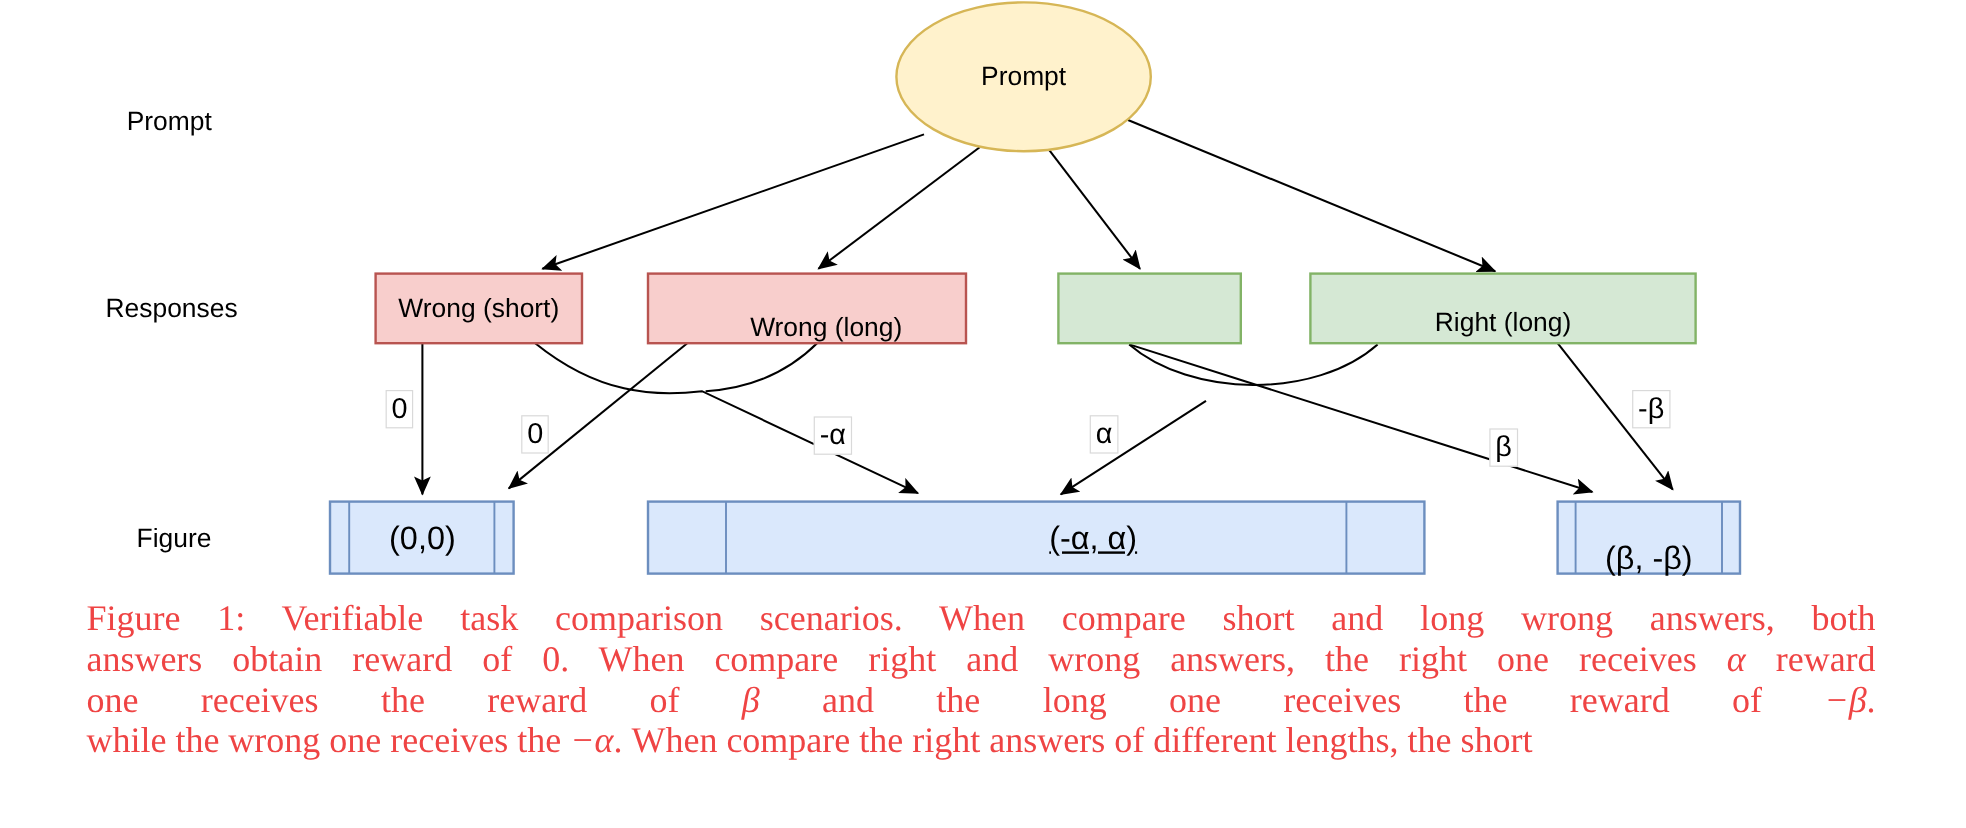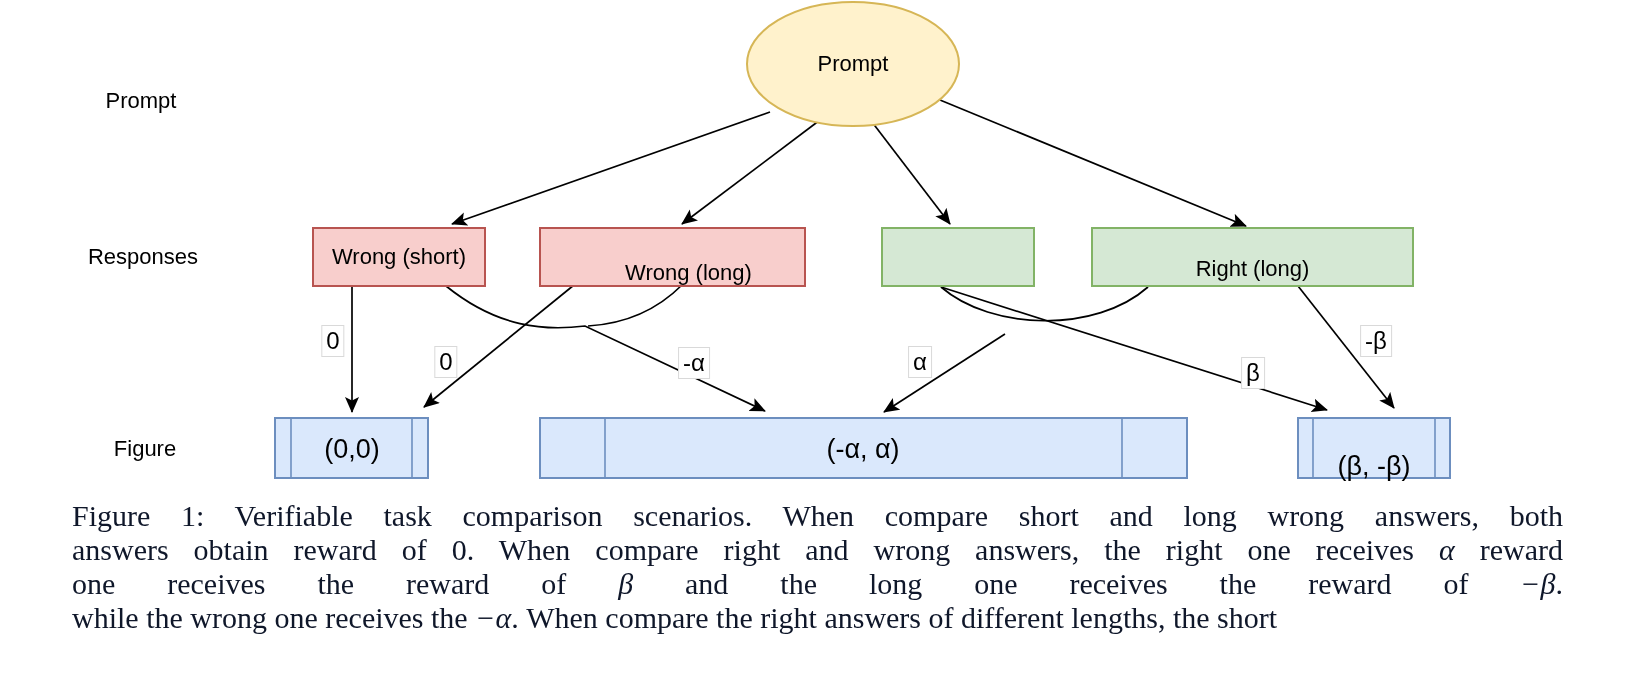--- a/index.html
+++ b/index.html
@@ -42,21 +42,21 @@
     white-space: nowrap;
   }
   .caption {
     position: absolute;
     left: 72px;
     top: 499px;
     width: 1491px;
     font-family: "Liberation Serif", "DejaVu Serif", serif;
     font-size: 30px;
     line-height: 34px;
-    color: #0f172a;
+    color: #ef4444;
   }
   .cap-line { text-align: justify; text-align-last: justify; }
   .cap-line:last-child { text-align-last: left; }
   .cap-line i { font-style: italic; }
 </style>
 </head>
 <body>
 
 <div class="stage">
 
@@ -123,21 +123,21 @@
   <div class="overlay-label row-label" style="left:143px; top:257px;">Responses</div>
   <div class="overlay-label row-label" style="left:145px; top:449px;">Figure</div>
 
   <div class="overlay-label" style="left:853px; top:64px; font-size:22px;">Prompt</div>
 
   <div class="node-label" style="left:313px; top:228px; width:172px; height:58px;">Wrong (short)</div>
   <div class="node-label" style="left:540px; top:244px; width:297px; height:58px;">Wrong (long)</div>
   <div class="node-label" style="left:1092px; top:240px; width:321px; height:58px;">Right (long)</div>
 
   <div class="overlay-label reward-label" style="left:352px; top:449px;">(0,0)</div>
-  <div class="overlay-label reward-label" style="left:863px; top:449px;">(-α, α)</div>
+  <div class="overlay-label reward-label" style="left:911px; top:449px;text-decoration:underline;">(-α, α)</div>
   <div class="overlay-label reward-label" style="left:1374px; top:466px;">(β, -β)</div>
 
   <div class="edge-label" style="left:333px; top:341px;">0</div>
   <div class="edge-label" style="left:446px; top:362px;">0</div>
   <div class="edge-label" style="left:694px; top:363px;">-α</div>
   <div class="edge-label" style="left:920px; top:362px;">α</div>
   <div class="edge-label" style="left:1253px; top:373px;">β</div>
   <div class="edge-label" style="left:1376px; top:341px;">-β</div>
 
   <div class="caption">

